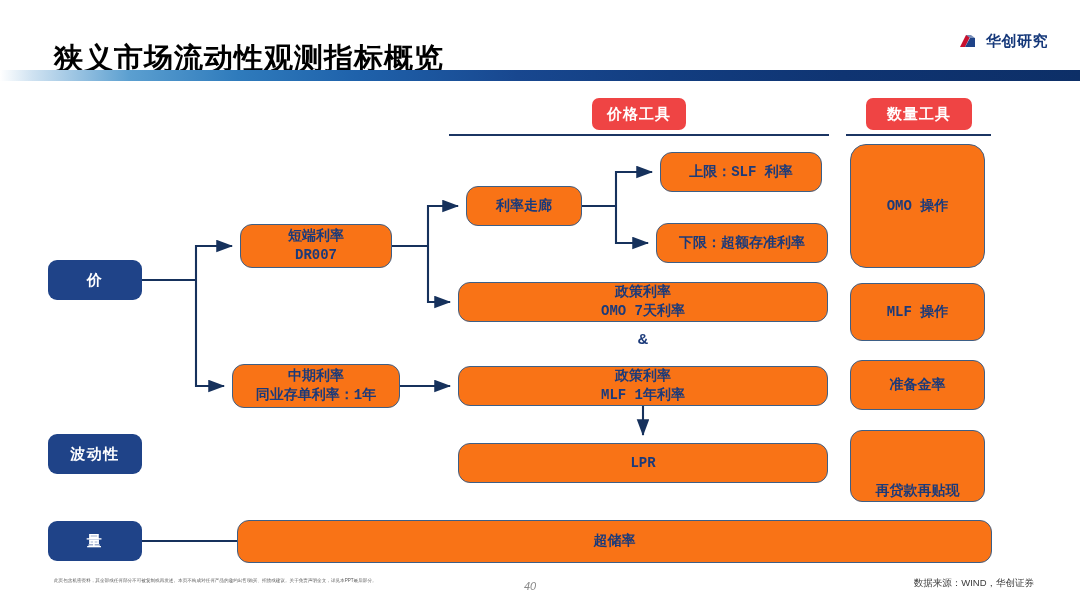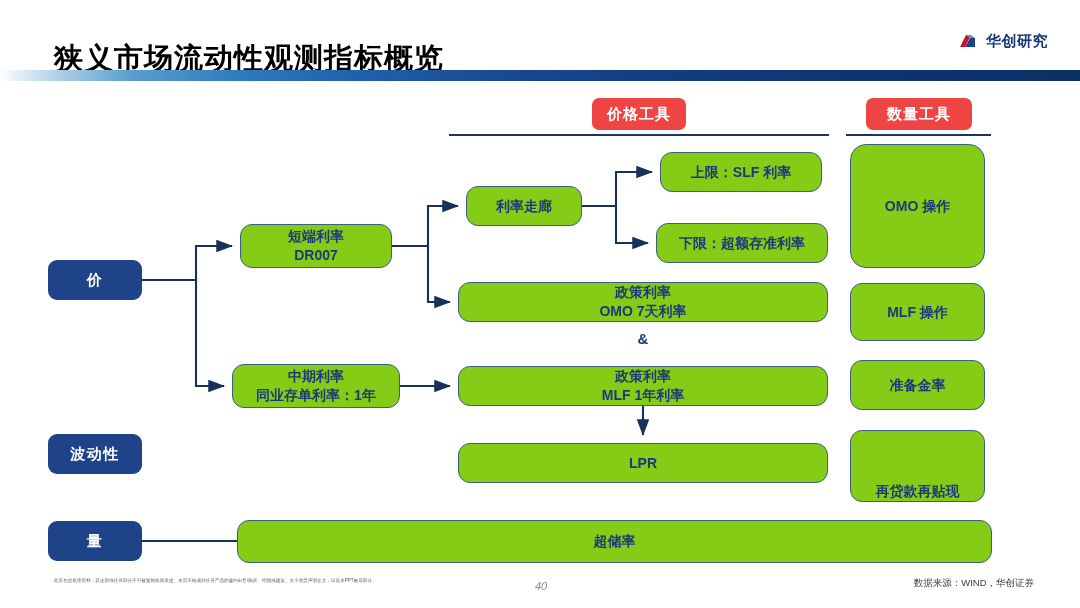--- a/index.html
+++ b/index.html
@@ -49,23 +49,23 @@
     display: flex; align-items: center; justify-content: center;
     letter-spacing: 1.5px;
   }
   #cat-price { left: 48px; top: 260px; width: 94px; height: 40px; }
   #cat-vol   { left: 48px; top: 434px; width: 94px; height: 40px; }
   #cat-qty   { left: 48px; top: 521px; width: 94px; height: 40px; }
 
   
   .box {
     position: absolute; border: 1.6px solid #3d5f86; border-radius: 12px;
-    background: #84cc16; color: #1b3a7a;
+    background: #f97316; color: #1b3a7a;
     display: flex; flex-direction: column; align-items: center; justify-content: center;
-    font-size: 14px; font-weight: bold; text-align: center; line-height: 1.35;
+    font-size: 14px; font-weight: bold; text-align: center; line-height: 1.35; font-family: Liberation Mono, monospace;
   }
   .box .l2 { font-size: 14px; font-weight: bold; }
 
   #box-dr007    { left: 240px; top: 224px; width: 152px; height: 44px; }
   #box-nc1y     { left: 232px; top: 364px; width: 168px; height: 44px; }
   #box-corridor { left: 466px; top: 186px; width: 116px; height: 40px; }
   #box-slf      { left: 660px; top: 152px; width: 162px; height: 40px; }
   #box-lower    { left: 656px; top: 223px; width: 172px; height: 40px; }
   #box-omo7d    { left: 458px; top: 282px; width: 370px; height: 40px; }
   #box-mlf1y    { left: 458px; top: 366px; width: 370px; height: 40px; }
@@ -85,21 +85,21 @@
   
   #wires { position: absolute; left: 0; top: 0; width: 1080px; height: 608px; }
 
   
   #disclaimer {
     position: absolute; left: 54px; top: 578px; width: 460px;
     font-size: 4.6px; color: #5a5a5a; line-height: 1.4; white-space: nowrap;
   }
   #page-num {
     position: absolute; left: 524px; top: 580px; width: 34px;
-    text-align: center; font-size: 11px; color: #8a8a8a; font-style: italic;
+    text-align: left; font-size: 11px; color: #8a8a8a; font-style: italic;
   }
   #source {
     position: absolute; right: 46px; top: 577px;
     font-size: 9.5px; color: #3a3a3a; white-space: nowrap;
   }
 </style>
 </head>
 <body>
 
 <div id="slide">

